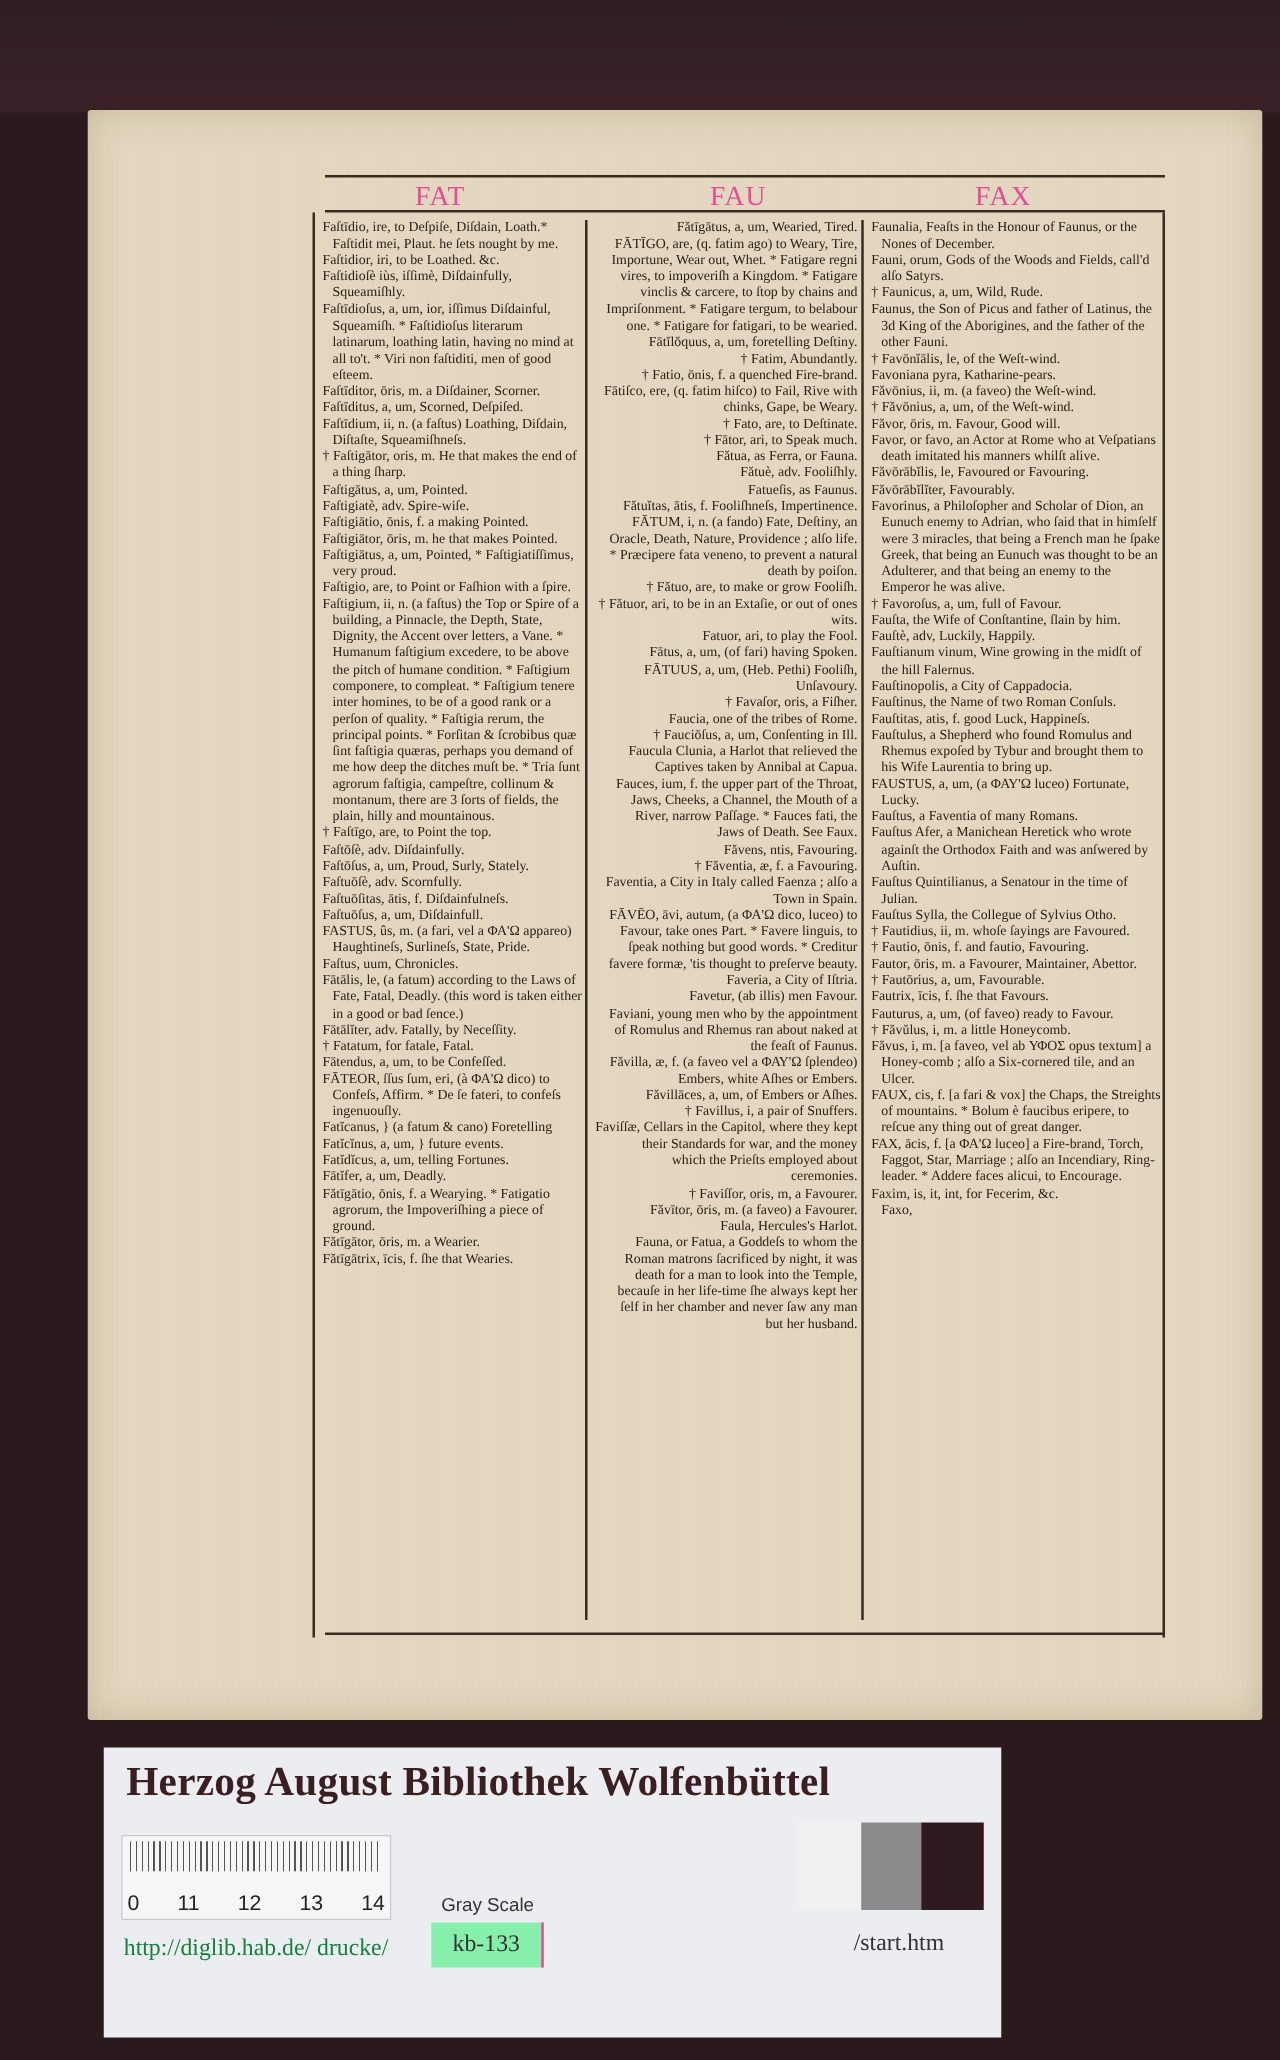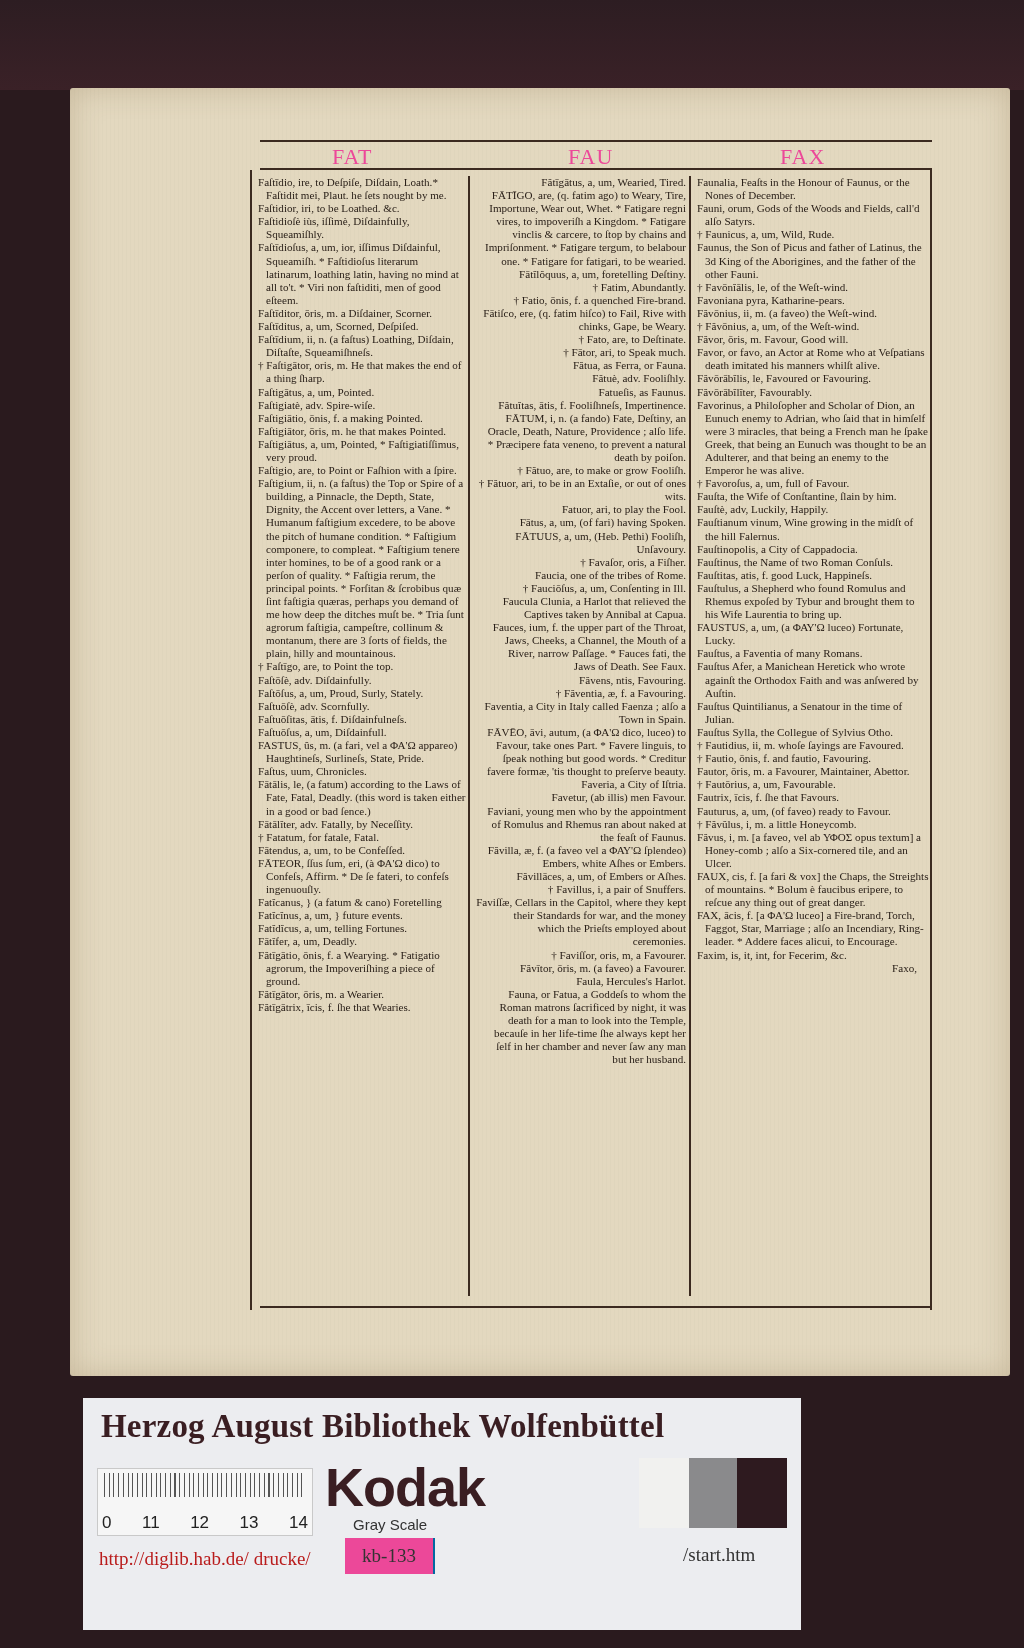--- a/index.html
+++ b/index.html
@@ -6,32 +6,32 @@
   body{width:1024px;height:1648px;background:#2a1a1e;position:relative;overflow:hidden;font-family:"DejaVu Serif",serif;}
   .bg-top{position:absolute;left:0;top:0;width:1024px;height:90px;background:linear-gradient(#2d1d22,#3a2127);}
   .page{position:absolute;left:70px;top:88px;width:940px;height:1288px;background:#e3d8bf;
         background-image:linear-gradient(90deg,rgba(0,0,0,0.015) 1px,transparent 1px);background-size:4px 4px;
         box-shadow:inset 0 0 30px rgba(120,90,50,0.25);border-radius:3px;}
   .header-rule{position:absolute;left:260px;width:672px;height:2px;background:#3b2a20;}
   .head{position:absolute;top:144px;font-family:"Liberation Serif",serif;font-size:22px;color:#ec4899;letter-spacing:1px;}
   .vrule{position:absolute;width:1.5px;background:#3b2a20;}
   .col{position:absolute;top:176px;font-family:"Liberation Serif",serif;font-size:11.1px;line-height:13.1px;color:#2a2019;}
   .col p{margin:0;text-indent:-8px;padding-left:8px;}
-  .col .catch{text-align:right;padding-right:12px;text-indent:0;}
+  .col .catch{padding-right:12px;text-indent:0;}
   .card{position:absolute;left:83px;top:1398px;width:718px;height:232px;background:#ecedf0;}
   .card-title{position:absolute;left:18px;top:10px;font-family:"Liberation Serif",serif;font-weight:bold;font-size:33px;color:#3a1e22;letter-spacing:0.2px;}
   .ruler{position:absolute;left:14px;top:70px;width:214px;height:66px;background:#f6f6f6;border:1px solid #c9c9c9;}
   .ruler .ticks{position:absolute;left:6px;top:4px;width:200px;height:24px;
         background:repeating-linear-gradient(90deg,#555 0 1px,transparent 1px 4.7px);}
   .ruler .nums{position:absolute;left:0;bottom:2px;width:214px;display:flex;justify-content:space-between;padding:0 4px;box-sizing:border-box;font-family:"Liberation Sans",sans-serif;font-size:17px;color:#222;}
   .kodak{position:absolute;left:242px;top:58px;font-family:"Liberation Sans",sans-serif;font-weight:bold;font-size:54px;color:#3a1e22;letter-spacing:-1px;}
   .gray-label{position:absolute;left:270px;top:118px;font-family:"Liberation Sans",sans-serif;font-size:15px;color:#333;}
   .swatch{position:absolute;top:60px;height:70px;}
-  .code-box{position:absolute;left:262px;top:140px;width:88px;height:36px;background:#ec4899;border-right:2px solid #0369a1;text-align:center;font-family:"Liberation Serif",serif;font-size:19px;line-height:36px;color:#333;}
-  .url1{position:absolute;left:16px;top:150px;font-family:"Liberation Serif",serif;font-size:19px;color:#b91c1c;text-align:right;}
+  .code-box{position:absolute;left:262px;top:140px;width:88px;height:36px;background:#86efac;border-right:2px solid #ec4899;text-align:center;font-family:"Liberation Serif",serif;font-size:19px;line-height:36px;color:#333;}
+  .url1{position:absolute;left:16px;top:150px;font-family:"Liberation Serif",serif;font-size:19px;color:#15803d;text-align:right;}
   .url2{position:absolute;left:600px;top:146px;font-family:"Liberation Serif",serif;font-size:19px;color:#333;}
 </style>
 </head>
 <body>
 
 <div class="bg-top"></div>
 
 <div class="page"></div>
 
 <div class="header-rule" style="top:140px;"></div>
@@ -169,21 +169,20 @@
   <div class="ruler">
     <div class="ticks"></div>
     <div class="nums">
       <span>0</span>
       <span>11</span>
       <span>12</span>
       <span>13</span>
       <span>14</span>
     </div>
   </div>
-  <div class="kodak">Kodak</div>
   <div class="gray-label">Gray Scale</div>
   <div class="swatch" id="sw0" style="left: 556px; width: 50px; background: rgb(241, 241, 239);"></div>
   <div class="swatch" id="sw1" style="left: 606px; width: 48px; background: rgb(138, 138, 140);"></div>
   <div class="swatch" id="sw2" style="left: 654px; width: 50px; background: rgb(46, 26, 31);"></div>
   <div class="code-box">kb-133</div>
   <div class="url1">http://diglib.hab.de/ drucke/</div>
   <div class="url2">/start.htm</div>
 </div>
 
 </body></html>

